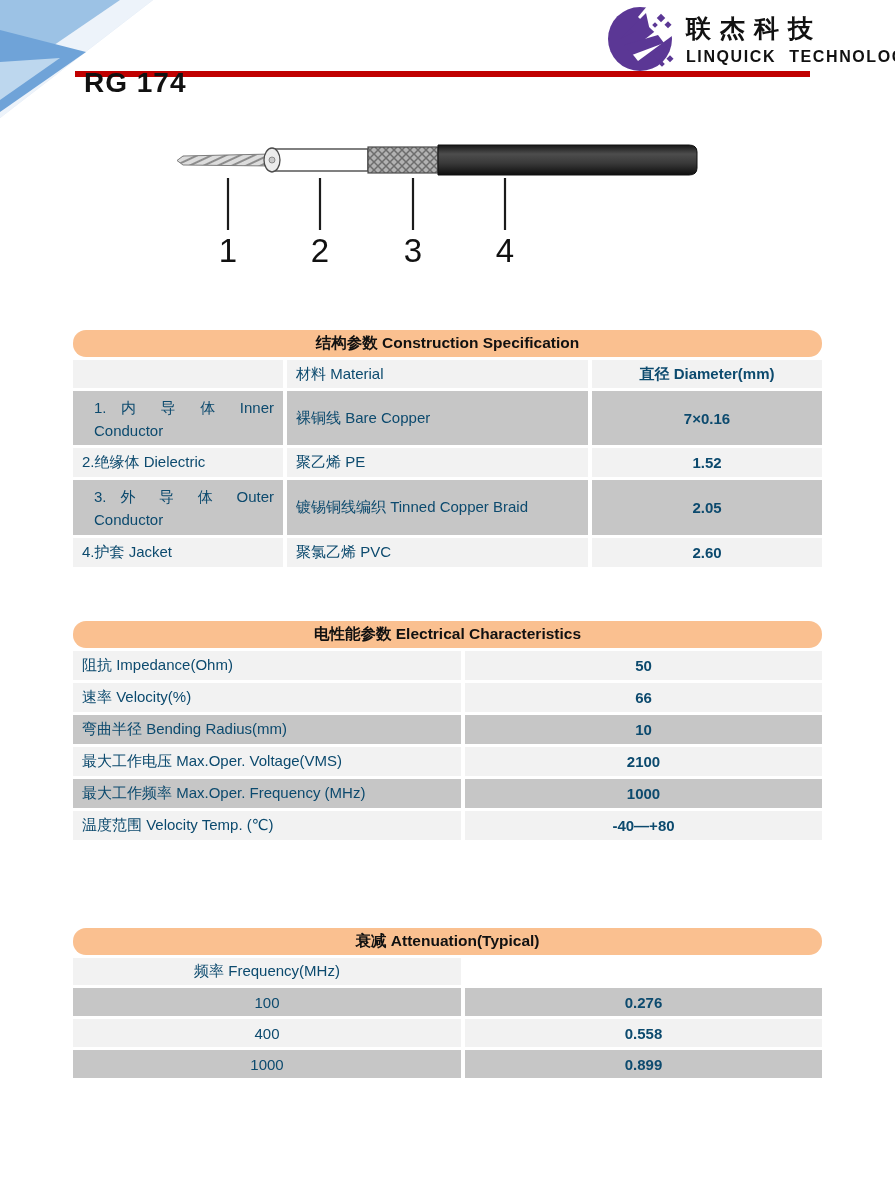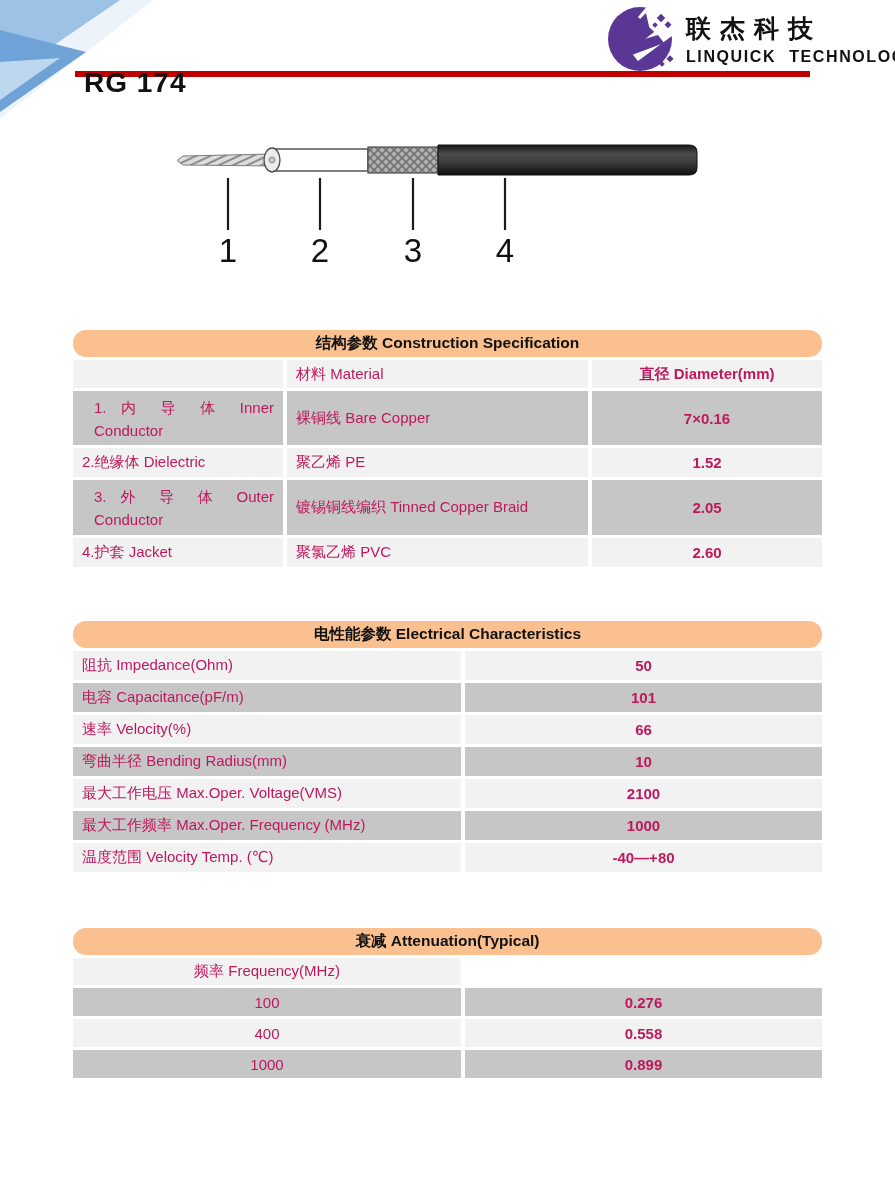--- a/index.html
+++ b/index.html
@@ -23,21 +23,21 @@
   .tbl { position:absolute; left:73px; width:749px; }
   .tbl-construction { top:330px; }
   .tbl-electrical  { top:621px; }
   .tbl-attenuation { top:928px; }
   .t-header { height:27px; background:#FAC090; display:flex; align-items:center; justify-content:center;
     font-size:15.5px; font-weight:bold; color:#111; margin-bottom:3px;border-radius:13px; }
   .row { display:grid; gap:4px; margin-bottom:3px; }
   .row:last-child { margin-bottom:0; }
   .c-cols { grid-template-columns:210px 301px 230px; }
   .e-cols { grid-template-columns:388px 357px; }
-  .cell { display:flex; align-items:center; font-size:15px; padding:0 9px; color:#be185d; overflow:hidden; }
+  .cell { display:flex; align-items:center; font-size:15px; padding:0 9px; color:#0c4a6e; overflow:hidden; }
   .light { background:#F2F2F2; }
   .gray  { background:#C6C6C6; }
   .center { justify-content:center; text-align:center; padding:0 4px; }
   .bold { font-weight:bold; }
   .h27 { height:27px; } .h28 { height:28px; } .h29 { height:29px; }
   .h54 { height:54px; } .h55 { height:55px; }
   .lbl2 { display:block; padding:5px 9px 4px 21px; }
   .jline { text-align:justify; text-align-last:justify; line-height:23px; font-size:15px; }
   .nline { line-height:23px; font-size:15px; }
 </style>
@@ -165,24 +165,20 @@
   </div>
 
   <div class="tbl tbl-electrical">
     <div class="t-header">电性能参数 Electrical Characteristics</div>
 
     <div class="row e-cols">
       <div class="cell light h29">阻抗 Impedance(Ohm)</div>
       <div class="cell light h29 center bold">50</div>
     </div>
     <div class="row e-cols">
-      <div class="cell gray h29">电容 Capacitance(pF/m)</div>
-      <div class="cell gray h29 center bold">101</div>
-    </div>
-    <div class="row e-cols">
       <div class="cell light h29">速率 Velocity(%)</div>
       <div class="cell light h29 center bold">66</div>
     </div>
     <div class="row e-cols">
       <div class="cell gray h29">弯曲半径 Bending Radius(mm)</div>
       <div class="cell gray h29 center bold">10</div>
     </div>
     <div class="row e-cols">
       <div class="cell light h29">最大工作电压 Max.Oper. Voltage(VMS)</div>
       <div class="cell light h29 center bold">2100</div>

